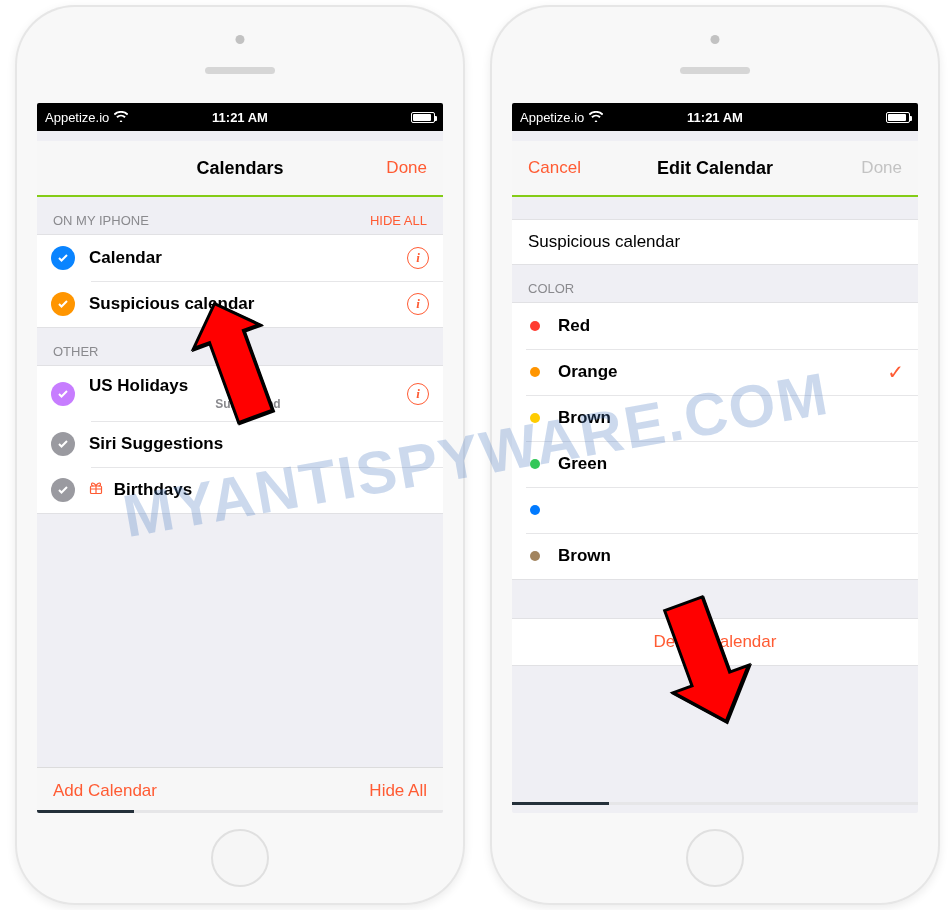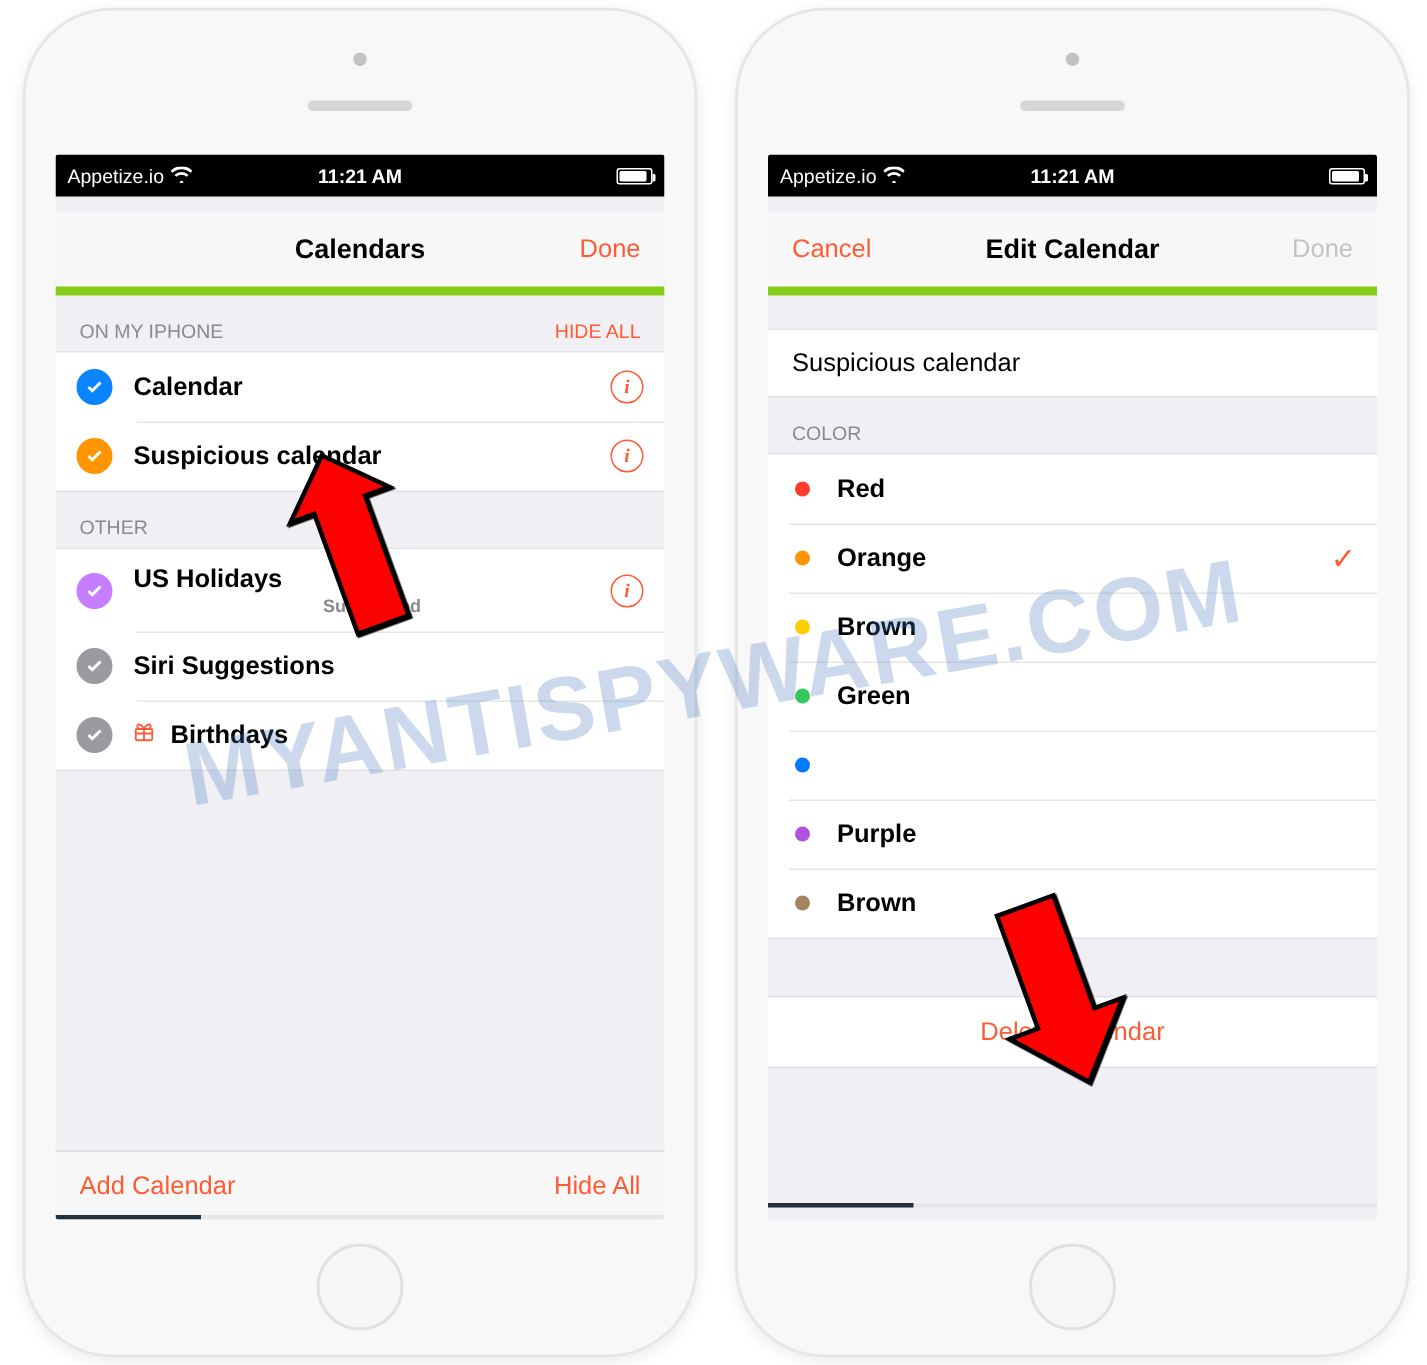--- a/index.html
+++ b/index.html
@@ -41,21 +41,21 @@
 }
 
 .status-bar { height: 28px; background: #000; color: #fff; display: flex; align-items: center; justify-content: space-between; padding: 0 8px; font-size: 13px; }
 .status-left { display: flex; align-items: center; gap: 5px; }
 .status-time { font-weight: 600; position: absolute; left: 50%; transform: translateX(-50%); }
 .battery { width: 24px; height: 11px; border: 1px solid #fff; border-radius: 2px; position: relative; }
 .battery::after { content:""; position:absolute; right:-3px; top:3px; width:2px; height:5px; background:#fff; border-radius:0 1px 1px 0; }
 .battery-fill { position: absolute; left:1px; top:1px; bottom:1px; width: 18px; background:#fff; border-radius:1px; }
 
 .nav-sheet { background: #f7f7f7; }
-.nav-bar { height: 56px; display: flex; align-items: center; justify-content: space-between; padding: 0 16px; border-bottom: 6px solid #84cc16; background: #f7f7f7; margin-top: 10px; }
+.nav-bar { height: 56px; display: flex; align-items: center; justify-content: space-between; padding: 0 16px; border-bottom: 2px solid #84cc16; background: #f7f7f7; margin-top: 10px; }
 .nav-title { font-size: 18px; font-weight: 600; color: #000; position: absolute; left: 50%; transform: translateX(-50%); }
 .nav-btn { font-size: 17px; color: #ff5b33; }
 .nav-btn.disabled { color: #c3c3c3; }
 
 .section-header { display: flex; justify-content: space-between; align-items: baseline; padding: 16px 16px 6px; font-size: 13px; color: #8a8a8e; }
 .section-hide { color: #ff5b33; font-weight: 500; }
 
 .cell-group { background: #fff; border-top: 1px solid #e1e1e4; border-bottom: 1px solid #e1e1e4; }
 .cell { display: flex; align-items: center; padding: 10px 14px; min-height: 46px; position: relative; }
 .cell + .cell::before { content:""; position:absolute; left: 54px; right:0; top:0; height:1px; background:#e6e6e8; }
@@ -265,24 +265,20 @@
       <div class="cell cell-full-sep">
         <div class="color-dot dot-yellow"></div>
         <div class="cell-text">Brown</div>
       </div>
       <div class="cell cell-full-sep">
         <div class="color-dot dot-green"></div>
         <div class="cell-text">Green</div>
       </div>
       <div class="cell cell-full-sep">
         <div class="color-dot dot-blue"></div>
-      </div>
-      <div class="cell cell-full-sep">
-        <div class="color-dot dot-purple"></div>
-        <div class="cell-text">Purple</div>
       </div>
       <div class="cell cell-full-sep">
         <div class="color-dot dot-brown"></div>
         <div class="cell-text">Brown</div>
       </div>
     </div>
 
     <div class="delete-group">
       <div class="delete-cell">Delete Calendar</div>
     </div>

